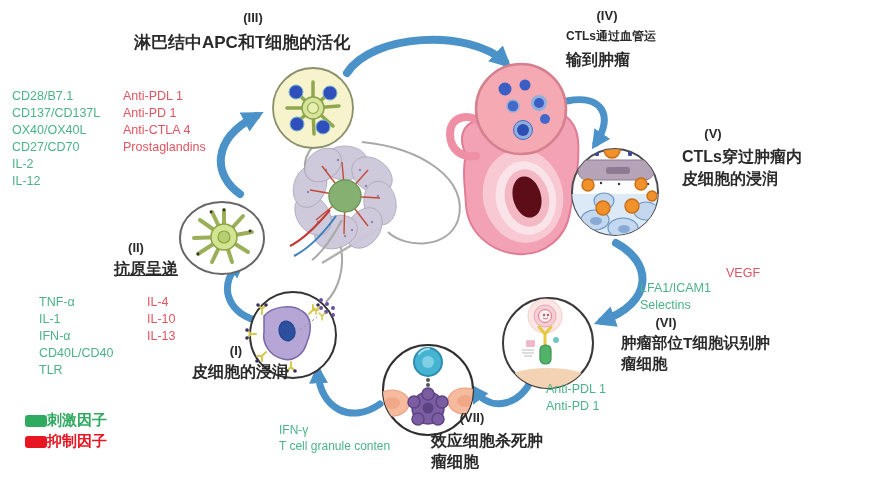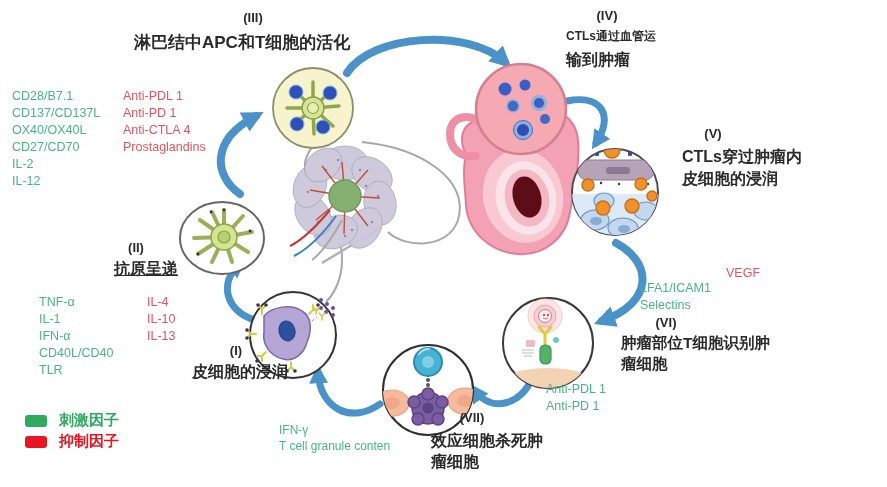--- a/index.html
+++ b/index.html
@@ -15,21 +15,21 @@
     position:relative;width:887px;height:480px;background:#ffffff;overflow:hidden;
     font-family:"Liberation Sans",sans-serif;
   }
   .stage svg{position:absolute;left:0;top:0;}
   .txt{position:absolute;white-space:nowrap;}
   .g{color:var(--stim);font-size:12.5px;line-height:17px;}
   .r{color:var(--inhib);font-size:12.5px;line-height:17px;}
   .zh{color:var(--ink);font-weight:700;}
   .num{color:var(--ink);font-weight:700;font-size:13px;text-align:center;}
   .c{text-align:left;margin-left:36px;}
-  .legend-row{position:absolute;display:flex;align-items:center;gap:12px;}
+  .legend-row{position:absolute;display:flex;align-items:center;}
   .swatch{width:22px;height:12px;border-radius:3px;display:inline-block;}
   .swatch.green{background:var(--legend-green);}
   .swatch.red{background:var(--legend-red);}
   .legend-label{font-size:15px;font-weight:700;}
   .legend-label.green{color:var(--legend-green);}
   .legend-label.red{color:var(--legend-red);}
 </style>
 </head>
 <body>
 

